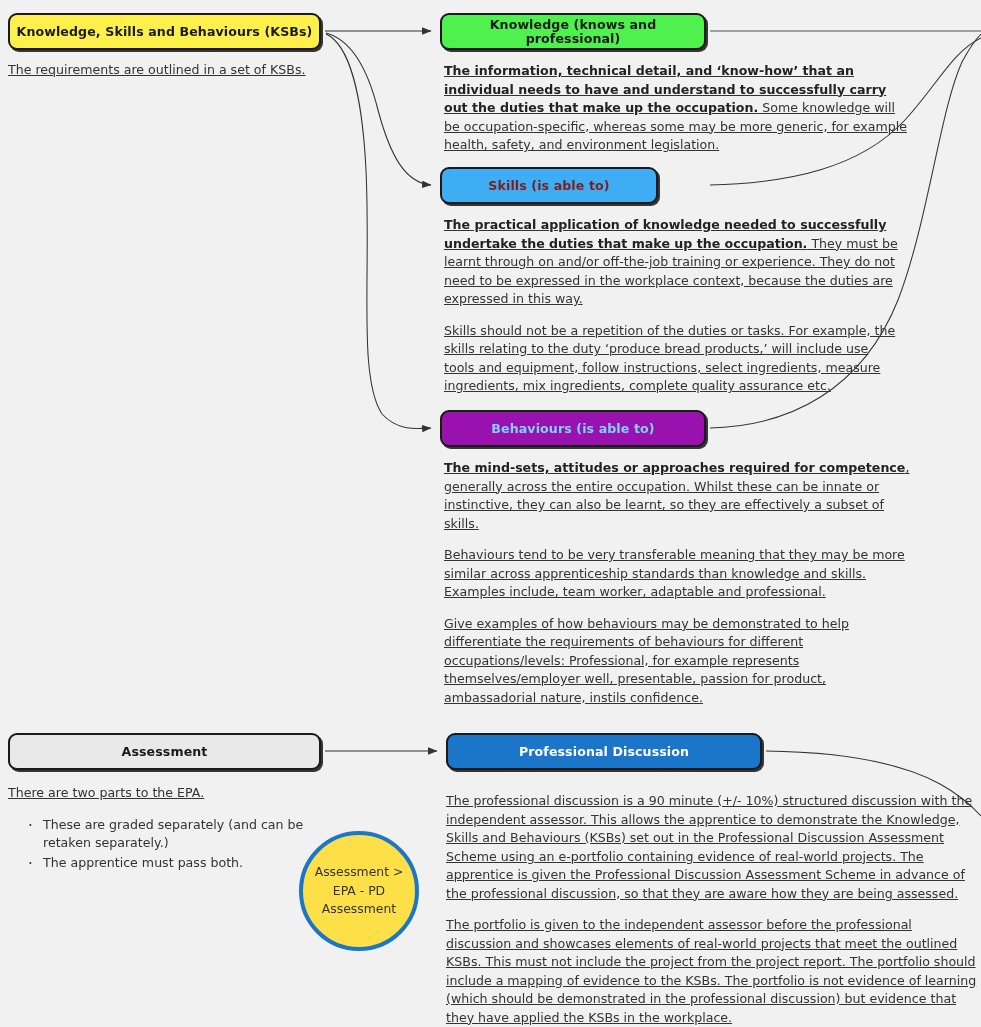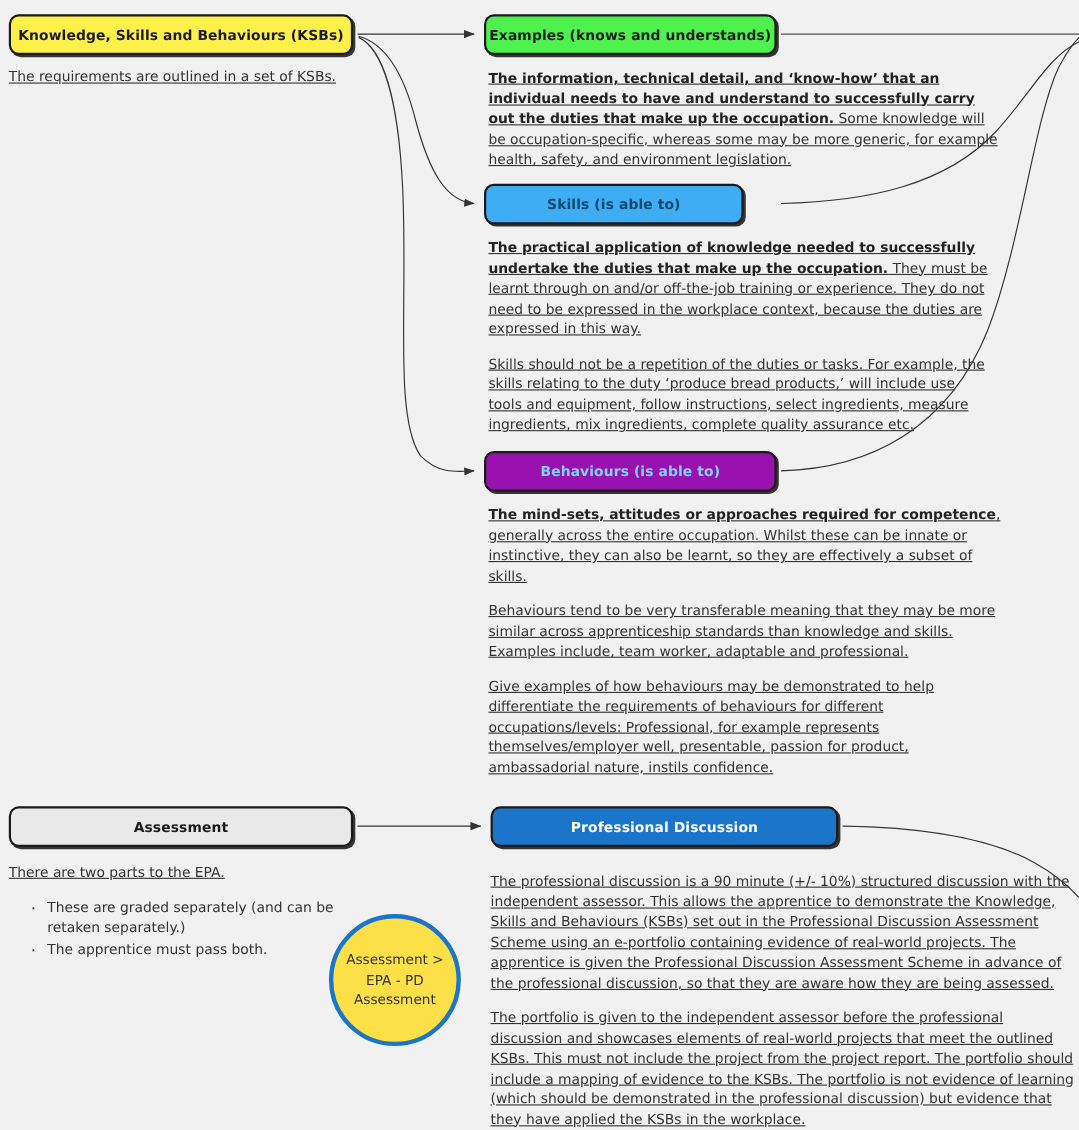--- a/index.html
+++ b/index.html
@@ -44,23 +44,23 @@
     left: 8px; top: 13px; width: 313px; height: 37px;
     background: #fdf04b;
     color: #1a1a1a;
   }
   .node-knowledge {
     left: 440px; top: 13px; width: 266px; height: 37px;
     background: #4ef14e;
     color: #1a1a1a;
   }
   .node-skills {
-    left: 440px; top: 167px; width: 236px; height: 37px;
+    left: 440px; top: 167px; width: 218px; height: 37px;
     background: #3fadf3;
-    color: #0c4a6e;
+    color: #7f1d1d;
   }
   .node-behaviours {
     left: 440px; top: 410px; width: 266px; height: 37px;
     background: #9912af;
     color: #7dd3fc;
   }
   .node-assessment {
     left: 8px; top: 733px; width: 313px; height: 37px;
     background: #e9e9e9;
     color: #1a1a1a;
@@ -151,21 +151,21 @@
 
     <path d="M 710,428 C 790,426 862,390 898,300 C 928,222 940,110 962,62 C 970,47 975,40 981,34" fill="none" stroke="#333333" stroke-width="1.05"></path>
 
     <path d="M 325,751 L 437,751" fill="none" stroke="#333333" stroke-width="1.1" marker-end="url(#arrowhead)"></path>
 
     <path d="M 766,751 C 840,752 900,762 940,784 C 960,795 972,806 981,816" fill="none" stroke="#333333" stroke-width="1.05"></path>
   </svg>
 
   <div class="node node-ksb">Knowledge, Skills and Behaviours (KSBs)</div>
 
-  <div class="node node-knowledge">Examples (knows and understands)</div>
+  <div class="node node-knowledge">Knowledge (knows and professional)</div>
 
   <div class="node node-skills">Skills (is able to)</div>
 
   <div class="node node-behaviours">Behaviours (is able to)</div>
 
   <div class="node node-assessment">Assessment</div>
 
   <div class="node node-pd">Professional Discussion</div>
 
   <div class="circle-node">

